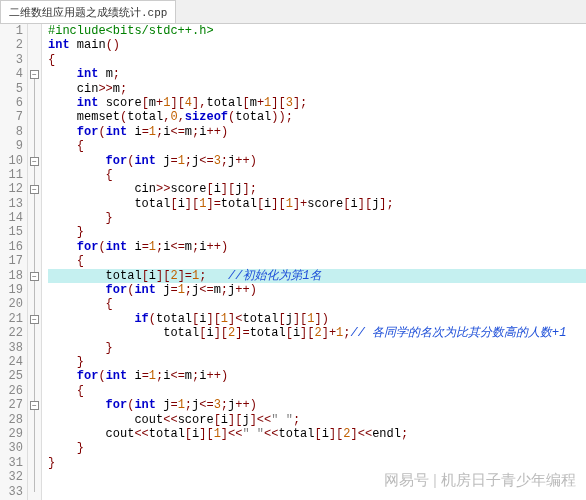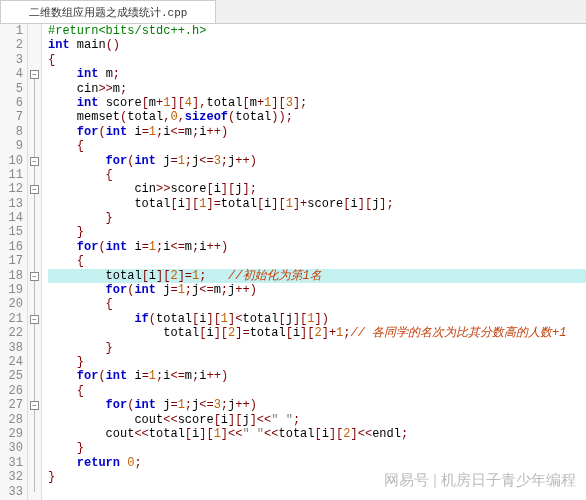--- a/index.html
+++ b/index.html
@@ -12,21 +12,21 @@
     overflow: hidden;
     position: relative;
   }
   .tabs {
     height: 24px;
     background: #f0f0f0;
     border-bottom: 1px solid #ccc;
     display: flex;
   }
   .tab {
-    padding: 4px 28px;
+    padding: 4px 8px;
     background: #fff;
     border: 1px solid #ccc;
     border-bottom: none;
     font-size: 11px;
     color: #333;
     cursor: pointer;
   }
   .editor {
     display: flex;
     height: calc(100% - 24px);
@@ -76,21 +76,21 @@
     line-height: 14.4px;
     white-space: pre;
   }
   .hl {
     background: #c5f0f0;
   }
   .kw { color: #0000cc; font-weight: bold; }
   .pp { color: #008000; }
   .num { color: #c06000; }
   .str { color: #808080; }
-  .cm { color: #c2410c; font-style: italic; }
+  .cm { color: #1d4ed8; font-style: italic; }
   .op { color: #800000; }
   .pn { color: #800000; }
   .watermark {
     position: absolute;
     right: 10px;
     bottom: 10px;
     color: #bbb;
     font-size: 15px;
     font-family: sans-serif;
   }
@@ -148,21 +148,21 @@
       <div class="fold-line" style="top: 170.4px; height: 38.2px;"></div>
       <div class="fold-box" style="top: 247.8px;">−</div>
       <div class="fold-line" style="top: 256.8px; height: 95.8px;"></div>
       <div class="fold-box" style="top: 291px;">−</div>
       <div class="fold-line" style="top: 300px; height: 38.2px;"></div>
       <div class="fold-box" style="top: 377.4px;">−</div>
       <div class="fold-line" style="top: 386.4px; height: 52.6px;"></div>
     </div>
   <div class="code">
 
-<div class="line"><span class="pp">#return</span><span class="pp">&lt;bits/stdc++.h&gt;</span></div>
+<div class="line"><span class="pp">#include</span><span class="pp">&lt;bits/stdc++.h&gt;</span></div>
 <div class="line"><span class="kw">int</span> <span>main</span><span class="pn">()</span></div>
 <div class="line"><span class="pn">{</span></div>
 <div class="line">    <span class="kw">int</span> <span>m</span><span class="pn">;</span></div>
 <div class="line">    <span>cin</span><span class="op">&gt;&gt;</span><span>m</span><span class="pn">;</span></div>
 <div class="line">    <span class="kw">int</span> <span>score</span><span class="pn">[</span><span>m</span><span class="op">+</span><span class="num">1</span><span class="pn">][</span><span class="num">4</span><span class="pn">],</span><span>total</span><span class="pn">[</span><span>m</span><span class="op">+</span><span class="num">1</span><span class="pn">][</span><span class="num">3</span><span class="pn">];</span></div>
 <div class="line">    <span>memset</span><span class="pn">(</span><span>total</span><span class="pn">,</span><span class="num">0</span><span class="pn">,</span><span class="kw">sizeof</span><span class="pn">(</span><span>total</span><span class="pn">));</span></div>
 <div class="line">    <span class="kw">for</span><span class="pn">(</span><span class="kw">int</span> <span>i</span><span class="op">=</span><span class="num">1</span><span class="pn">;</span><span>i</span><span class="op">&lt;=</span><span>m</span><span class="pn">;</span><span>i</span><span class="op">++</span><span class="pn">)</span></div>
 <div class="line">    <span class="pn">{</span></div>
 <div class="line">        <span class="kw">for</span><span class="pn">(</span><span class="kw">int</span> <span>j</span><span class="op">=</span><span class="num">1</span><span class="pn">;</span><span>j</span><span class="op">&lt;=</span><span class="num">3</span><span class="pn">;</span><span>j</span><span class="op">++</span><span class="pn">)</span></div>
 <div class="line">        <span class="pn">{</span></div>
@@ -178,21 +178,20 @@
 <div class="line">            <span class="kw">if</span><span class="pn">(</span><span>total</span><span class="pn">[</span><span>i</span><span class="pn">][</span><span class="num">1</span><span class="pn">]&lt;</span><span>total</span><span class="pn">[</span><span>j</span><span class="pn">][</span><span class="num">1</span><span class="pn">])</span></div>
 <div class="line">                <span>total</span><span class="pn">[</span><span>i</span><span class="pn">][</span><span class="num">2</span><span class="pn">]=</span><span>total</span><span class="pn">[</span><span>i</span><span class="pn">][</span><span class="num">2</span><span class="pn">]+</span><span class="num">1</span><span class="pn">;</span><span class="cm">// 各同学的名次为比其分数高的人数+1</span></div>
 <div class="line">        <span class="pn">}</span></div>
 <div class="line">    <span class="pn">}</span></div>
 <div class="line">    <span class="kw">for</span><span class="pn">(</span><span class="kw">int</span> <span>i</span><span class="op">=</span><span class="num">1</span><span class="pn">;</span><span>i</span><span class="op">&lt;=</span><span>m</span><span class="pn">;</span><span>i</span><span class="op">++</span><span class="pn">)</span></div>
 <div class="line">    <span class="pn">{</span></div>
 <div class="line">        <span class="kw">for</span><span class="pn">(</span><span class="kw">int</span> <span>j</span><span class="op">=</span><span class="num">1</span><span class="pn">;</span><span>j</span><span class="op">&lt;=</span><span class="num">3</span><span class="pn">;</span><span>j</span><span class="op">++</span><span class="pn">)</span></div>
 <div class="line">            <span>cout</span><span class="op">&lt;&lt;</span><span>score</span><span class="pn">[</span><span>i</span><span class="pn">][</span><span>j</span><span class="pn">]&lt;&lt;</span><span class="str">" "</span><span class="pn">;</span></div>
 <div class="line">        <span>cout</span><span class="op">&lt;&lt;</span><span>total</span><span class="pn">[</span><span>i</span><span class="pn">][</span><span class="num">1</span><span class="pn">]&lt;&lt;</span><span class="str">" "</span><span class="op">&lt;&lt;</span><span>total</span><span class="pn">[</span><span>i</span><span class="pn">][</span><span class="num">2</span><span class="pn">]&lt;&lt;</span><span>endl</span><span class="pn">;</span></div>
 <div class="line">    <span class="pn">}</span></div>
-<div class="line">    <span class="kw">return</span> <span class="num">0</span><span class="pn">;</span></div>
 <div class="line"><span class="pn">}</span></div>
 
   </div>
 </div>
 
 <div class="watermark">
   <span>网易号</span><span class="sep">|</span><span>机房日子青少年编程</span>
 </div>
 
 </body></html>

